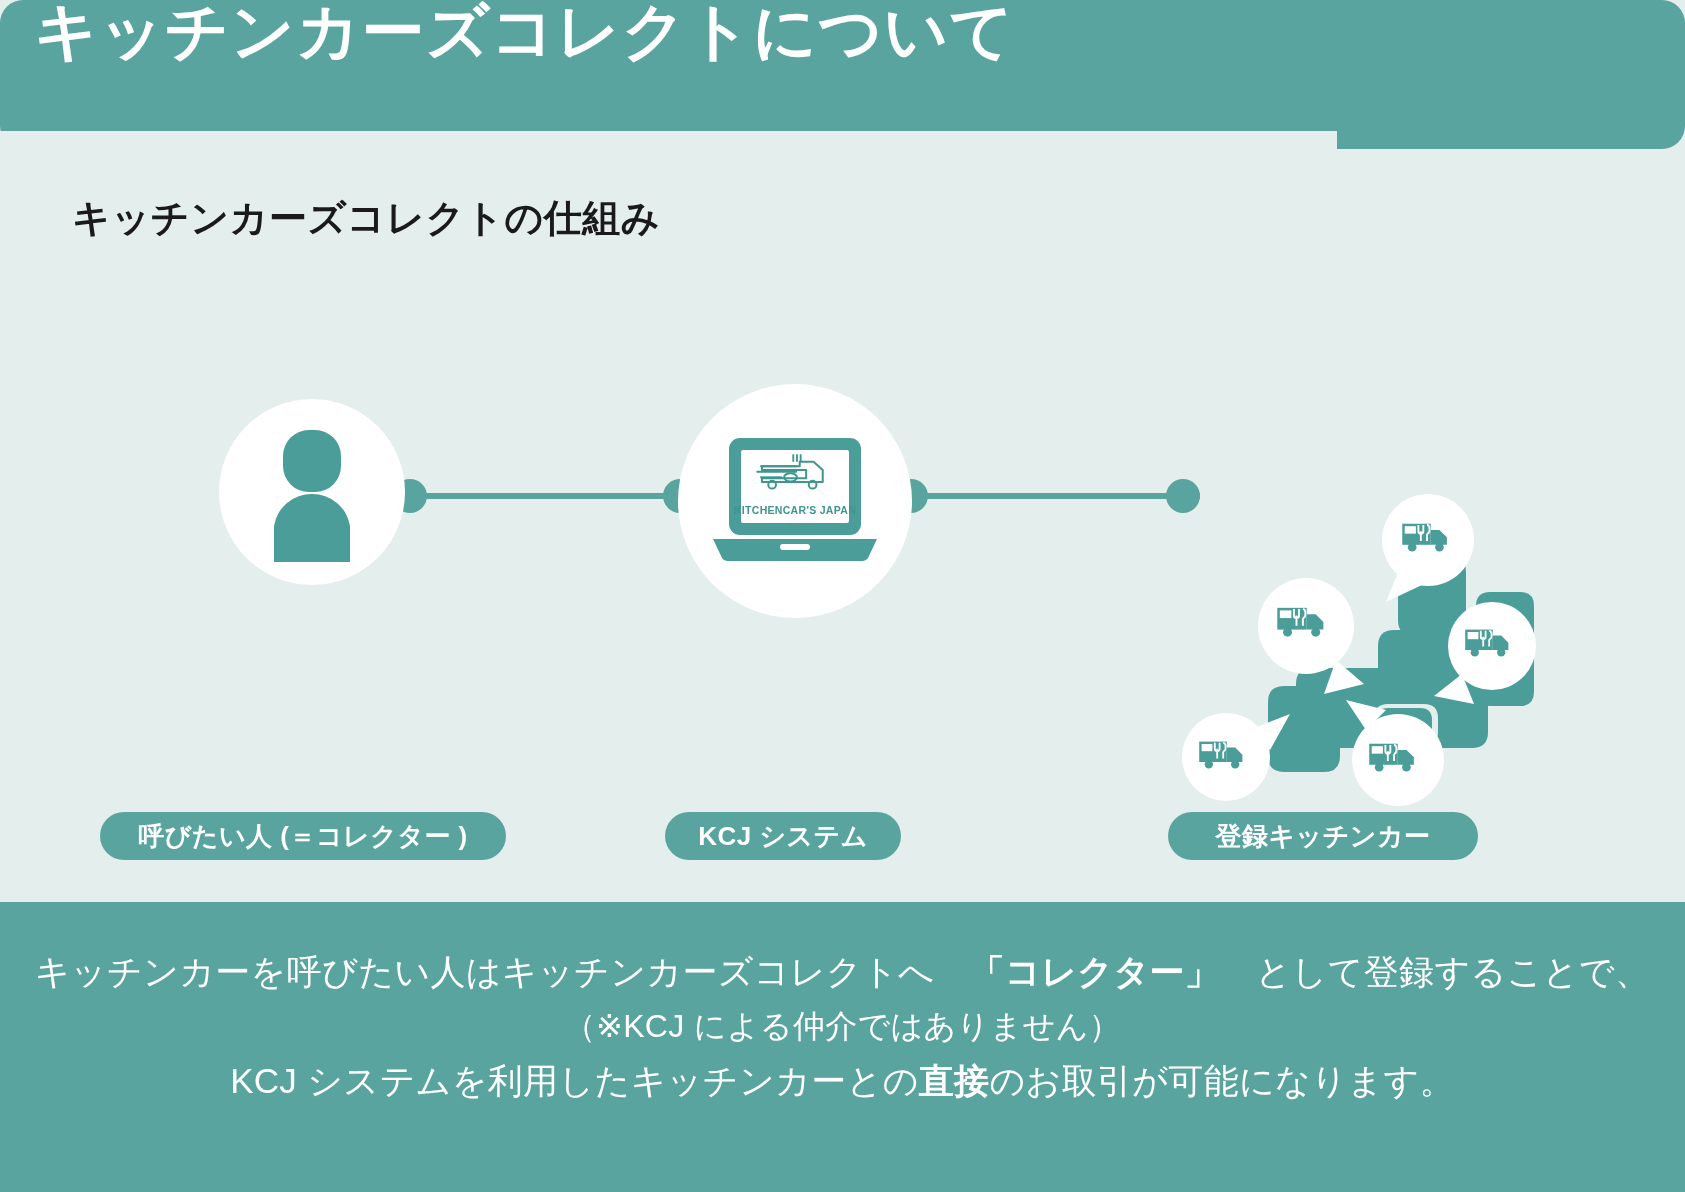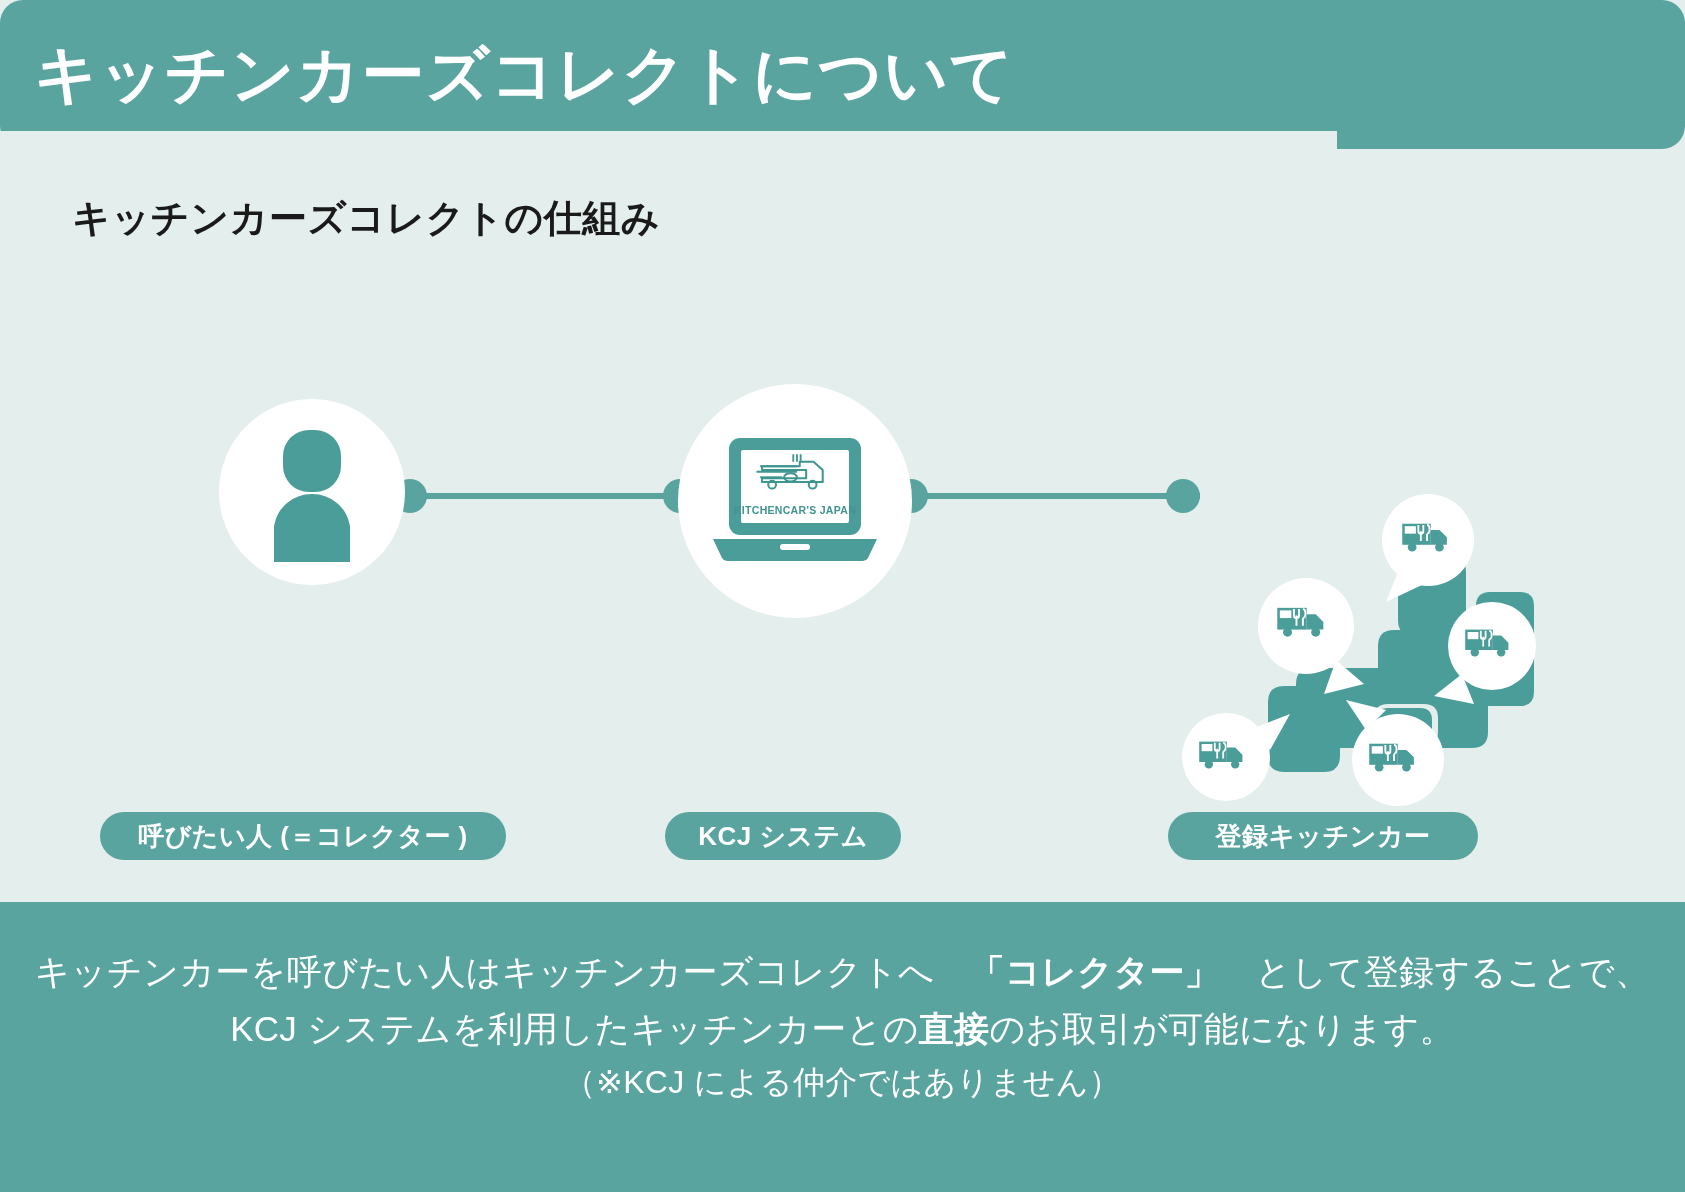--- a/index.html
+++ b/index.html
@@ -19,21 +19,20 @@
   }
 
   
   .header-bar {
     position: absolute;
     left: 0; top: 0;
     width: 1685px;
     height: 149px;
     background: #59a49e;
     display: flex;
-    align-items: center;
     border-radius: 23px;
   }
   .header-title {
     margin-left: 34px;
     color: #ffffff;
     font-size: 63px;
     font-weight: 700;
     letter-spacing: 1px;
     line-height: 1;
     white-space: nowrap;
@@ -308,17 +307,17 @@
     </div>
 
     <div class="pill pill-collector">呼びたい人 (＝コレクター )</div>
     <div class="pill pill-trucks">登録キッチンカー</div>
     <div class="pill pill-system">KCJ システム</div>
 
   </div>
 
   <div class="footer">
     <div class="footer-line"><span>キッチンカーを呼びたい人はキッチンカーズコレクトへ　</span><b>「コレクター」</b><span>　として登録することで、</span></div>
+    <div class="footer-line small"><span>（※KCJ による仲介ではありません）</span></div>
     <div class="footer-line"><span>KCJ システムを利用したキッチンカーとの</span><b>直接</b><span>のお取引が可能になります。</span></div>
-    <div class="footer-line small"><span>（※KCJ による仲介ではありません）</span></div>
   </div>
 
 </div>
 
 </body></html>

